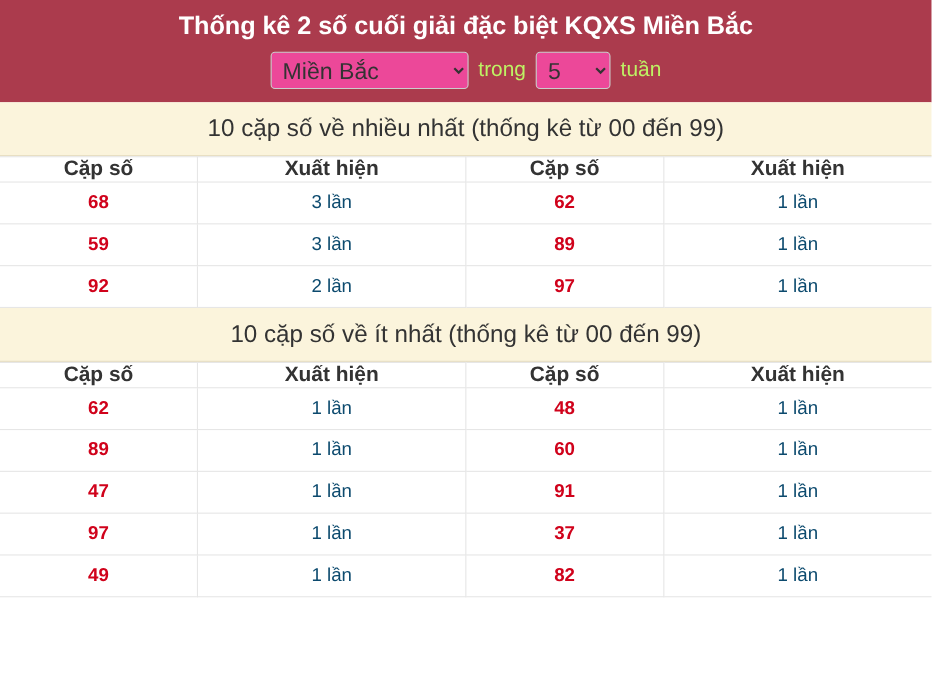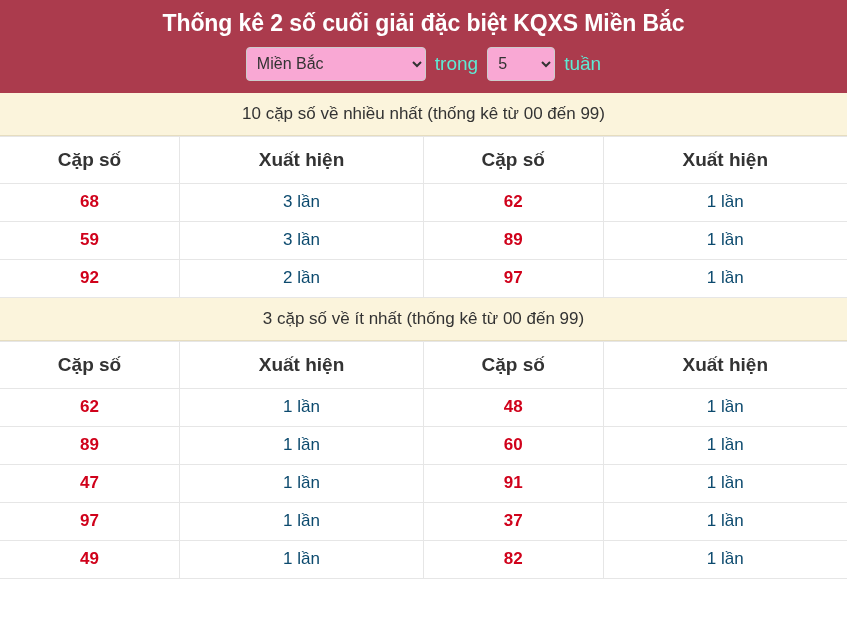--- a/index.html
+++ b/index.html
@@ -40,58 +40,58 @@
   .header-controls {
     margin-top: 9px;
     display: flex;
     align-items: center;
     justify-content: center;
     gap: 9px;
     font-size: 19px;
   }
   select {
     font-family: "Liberation Sans", sans-serif;
-    font-size: 16px;
-    color: #333;
-    background: #f9a8d4;
+    font-size: 21px;
+    color: #333;
+    background: #ec4899;
     border: 1px solid #cccccc;
     border-radius: 4px;
     padding: 5px 6px;
     height: 34px;
   }
   .select-region { width: 180px; }
   .select-weeks { width: 68px; }
-  .ctrl-text { color: #5eead4; font-size: 19px; }
+  .ctrl-text { color: #bef264; font-size: 19px; }
 
   
   .section-banner {
     background: #fbf4dc;
     color: #333;
     text-align: center;
-    font-size: 17px;
+    font-size: 22px;
     padding: 11px 6px 11px 6px;
     border-bottom: 1px solid #e6ddc0;
   }
 
   
   table {
     width: 100%;
     border-collapse: collapse;
     table-layout: fixed;
   }
   th, td {
     border: 1px solid #e6e6e6;
     text-align: center;
     font-size: 17px;
     padding: 1px 4px;
   }
   th {
     font-weight: bold;
     font-size: 19px;
-    padding: 12px 4px;
+    padding: 0 4px;
     color: #333;
     margin-top: 16px;
   }
   td.num {
     color: #d0021b;
     font-weight: bold;
   }
   td.cnt {
     color: #0c4a6e;
   }
@@ -149,21 +149,21 @@
       </tr>
       <tr>
         <td class="num">92</td>
         <td class="cnt">2 lần</td>
         <td class="num">97</td>
         <td class="cnt">1 lần</td>
       </tr>
     </tbody>
   </table>
 
-  <div class="section-banner">3 cặp số về ít nhất (thống kê từ 00 đến 99)</div>
+  <div class="section-banner">10 cặp số về ít nhất (thống kê từ 00 đến 99)</div>
   <table>
     <colgroup>
         <col class="c1">
         <col class="c2">
         <col class="c3">
         <col class="c4">
       </colgroup>
     <thead>
       <tr>
         <th>Cặp số</th>

